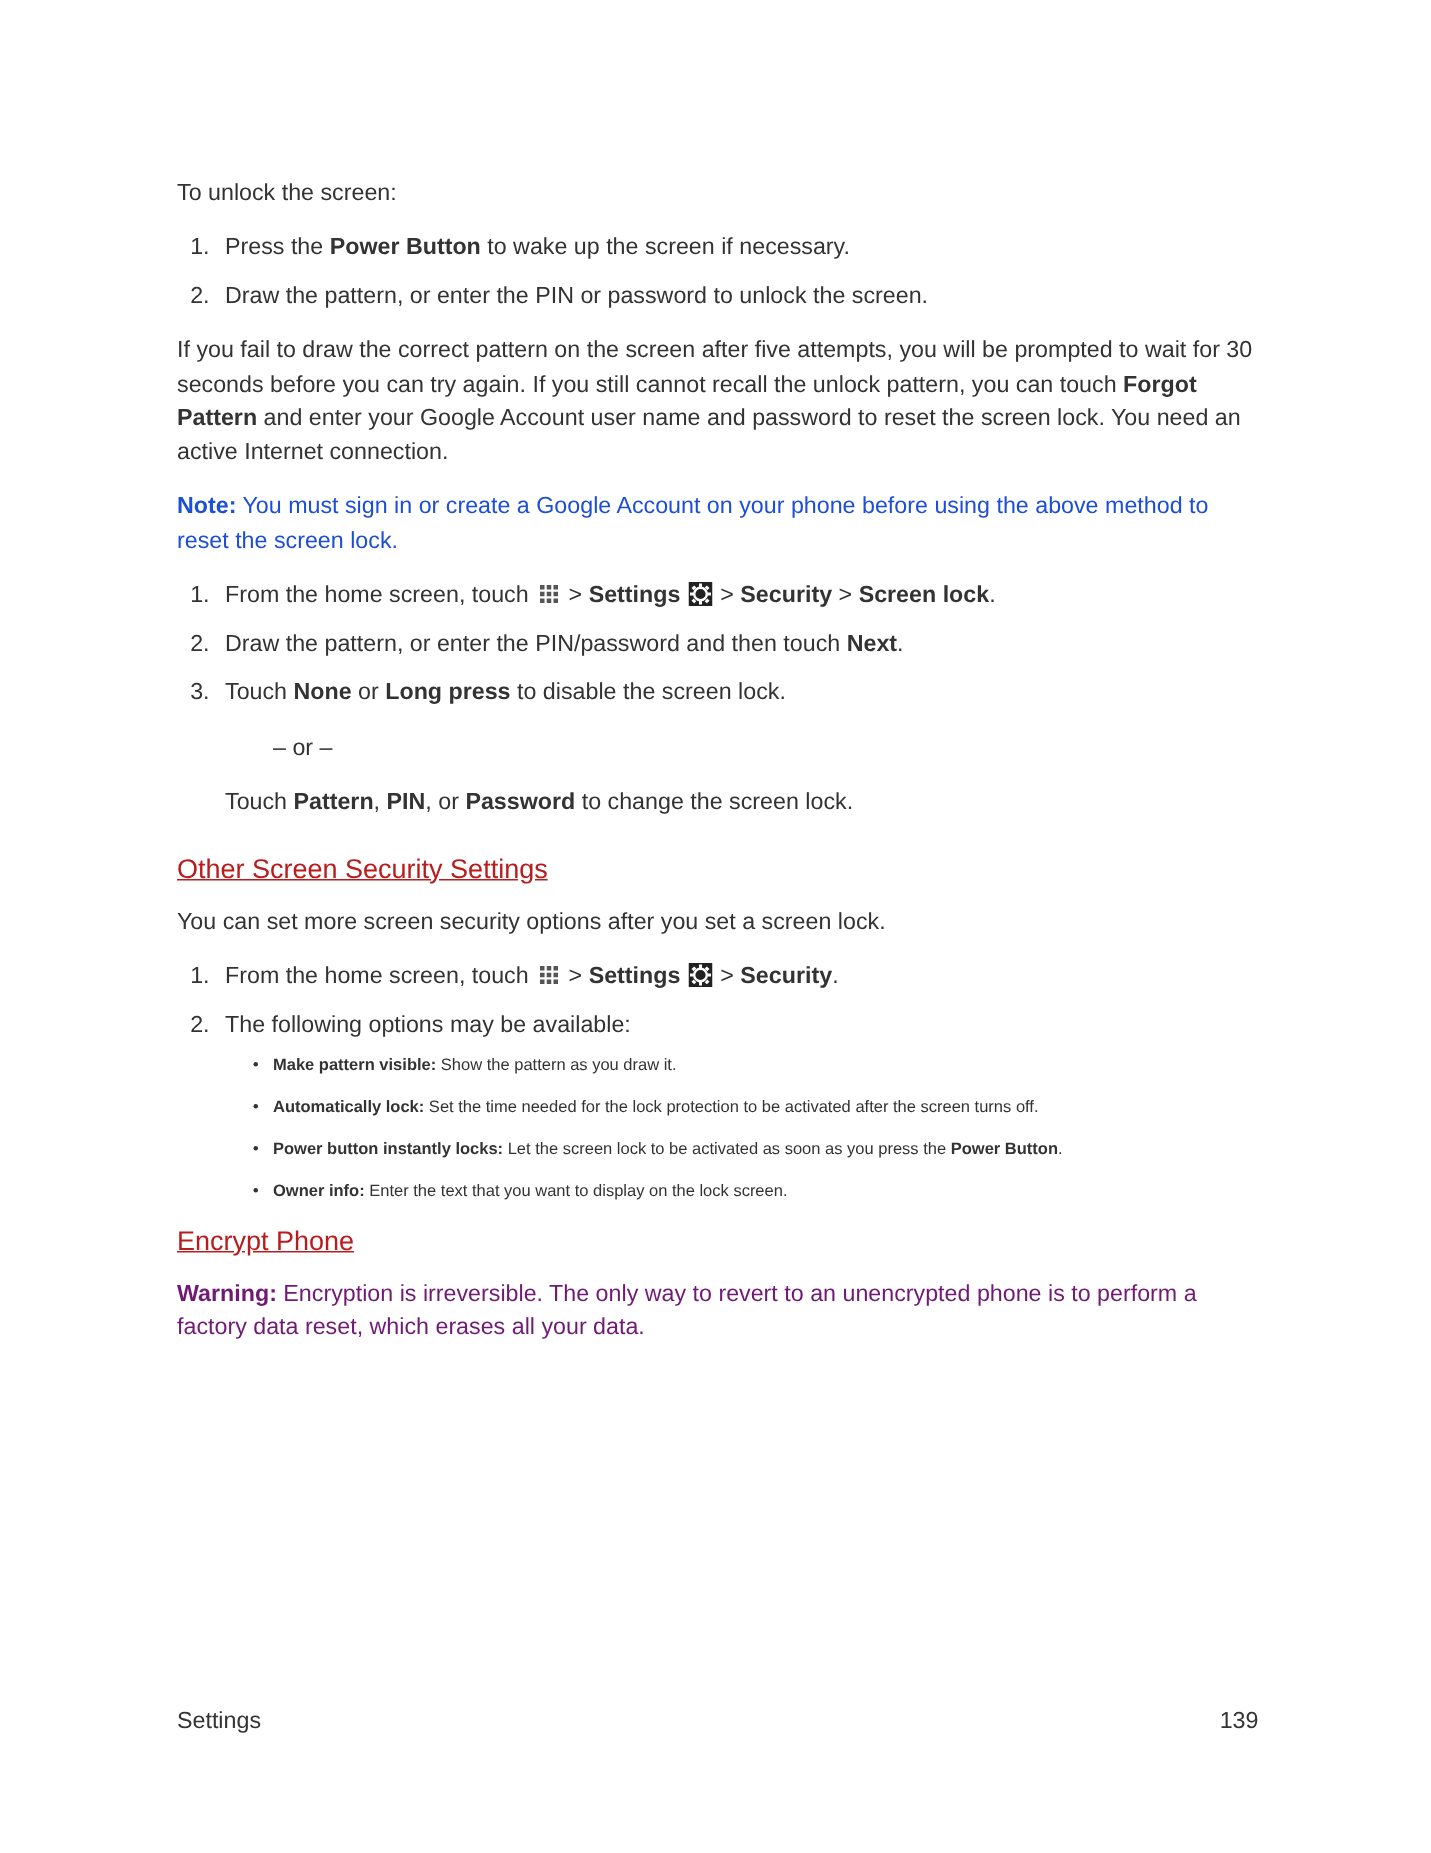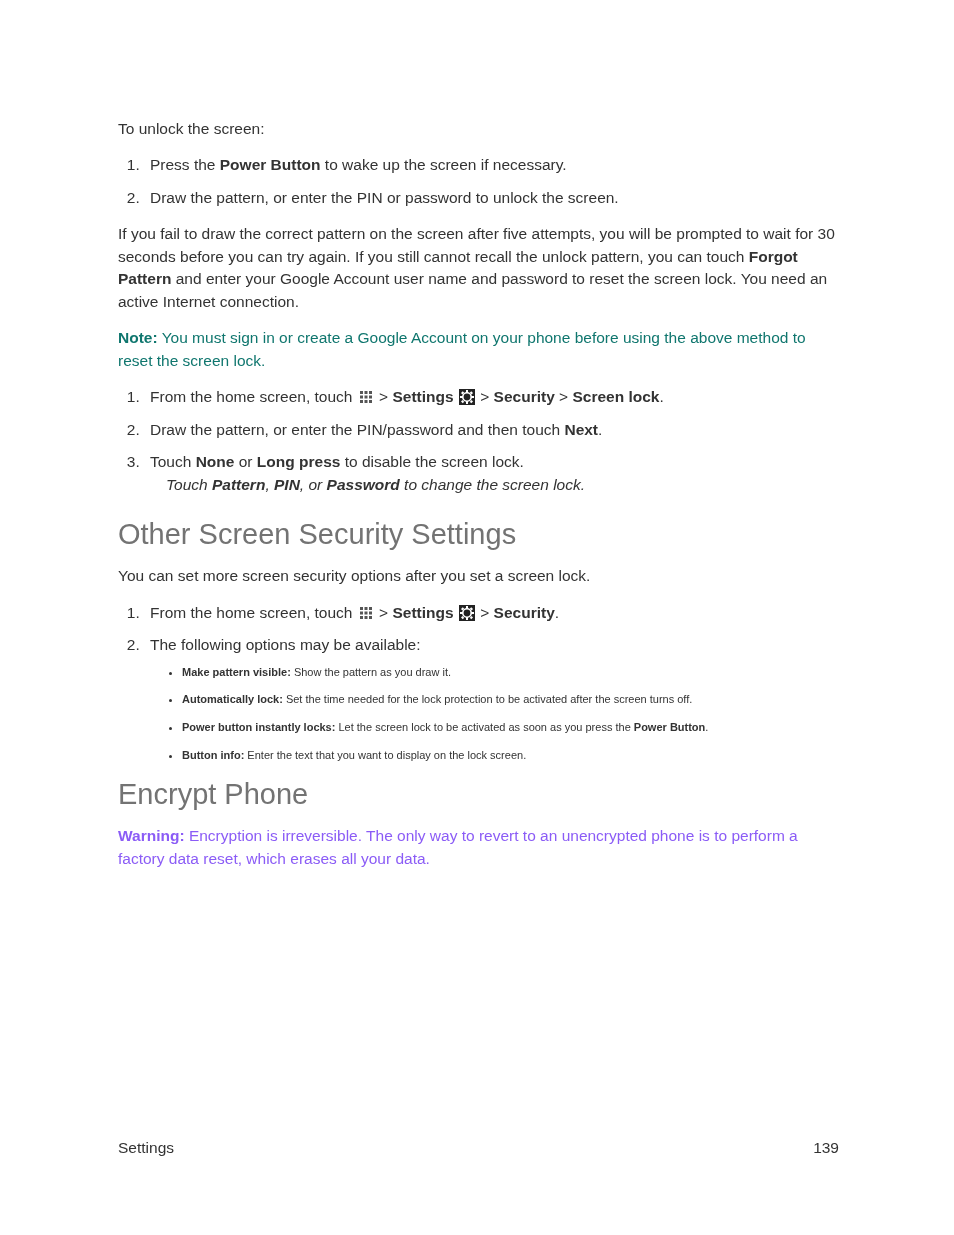--- a/index.html
+++ b/index.html
@@ -27,28 +27,29 @@
   ul.bulleted {
     margin: 8px 0 0 0;
     padding-left: 32px;
     font-size: 11px;
     line-height: 1.45;
     list-style-type: disc;
   }
   ul.bulleted > li { margin-bottom: 12px; padding-left: 0; }
   .or-indent { margin: 14px 0 14px 32px; }
   .touch-indent { margin: 0 0 22px 32px; }
-  .note { color: #0f766e; }
-  .warning { color: #8b5cf6; }
+  .note { color: #1d4ed8; }
+  .warning { color: #701a75; }
   h2.section {
-    font-size: 29px;
+    font-size: 18px;
     font-weight: normal;
-    color: #737373;
+    color: #b91c1c;
     margin: 8px 0 14px 0;
     font-family: "Trebuchet MS", Arial, sans-serif;
+    text-decoration: underline;
   }
   .icon-apps, .icon-settings {
     display: inline-block;
     vertical-align: -3px;
     margin: 0 1px;
   }
   .icon-apps svg, .icon-settings svg { display: block; }
   .footer {
     position: absolute;
     bottom: 78px;
@@ -114,21 +115,22 @@
               <rect x="11.4" y="2.6" width="2" height="2.5" transform="rotate(-45 12.4 3.85)"></rect>
               <rect x="2.6" y="11.4" width="2" height="2.5" transform="rotate(-45 3.6 12.65)"></rect>
             </g>
           </svg></span><span> &gt; </span><strong>Security</strong><span> &gt; </span><strong>Screen lock</strong><span>.</span>
   </li>
   <li>
     <span>Draw the pattern, or enter the PIN/password and then touch </span><strong>Next</strong><span>.</span>
   </li>
   <li>
     <span>Touch </span><strong>None</strong><span> or </span><strong>Long press</strong><span> to disable the screen lock.</span>
-    <p class="touch-indent" style="margin-left:16px;font-style:italic;">
+    <p class="or-indent">– or –</p>
+    <p class="touch-indent" style="margin-left:0;">
       <span>Touch </span><strong>Pattern</strong><span>, </span><strong>PIN</strong><span>, or </span><strong>Password</strong><span> to change the screen lock.</span>
     </p>
   </li>
 </ol>
 
 <h2 class="section">Other Screen Security Settings</h2>
 
 <p>You can set more screen security options after you set a screen lock.</p>
 
 <ol class="numbered">
@@ -160,21 +162,21 @@
               <rect x="2.6" y="11.4" width="2" height="2.5" transform="rotate(-45 3.6 12.65)"></rect>
             </g>
           </svg></span><span> &gt; </span><strong>Security</strong><span>.</span>
   </li>
   <li>
     <span>The following options may be available:</span>
     <ul class="bulleted">
       <li><strong>Make pattern visible:</strong><span> Show the pattern as you draw it.</span></li>
       <li><strong>Automatically lock:</strong><span> Set the time needed for the lock protection to be activated after the screen turns off.</span></li>
       <li><strong>Power button instantly locks:</strong><span> Let the screen lock to be activated as soon as you press the </span><strong>Power Button</strong><span>.</span></li>
-      <li><strong>Button info:</strong><span> Enter the text that you want to display on the lock screen.</span></li>
+      <li><strong>Owner info:</strong><span> Enter the text that you want to display on the lock screen.</span></li>
     </ul>
   </li>
 </ol>
 
 <h2 class="section">Encrypt Phone</h2>
 
 
 <p class="warning">
   <strong>Warning:</strong><span> Encryption is irreversible. The only way to revert to an unencrypted phone is to perform a factory data reset, which erases all your data.</span>
 </p>

